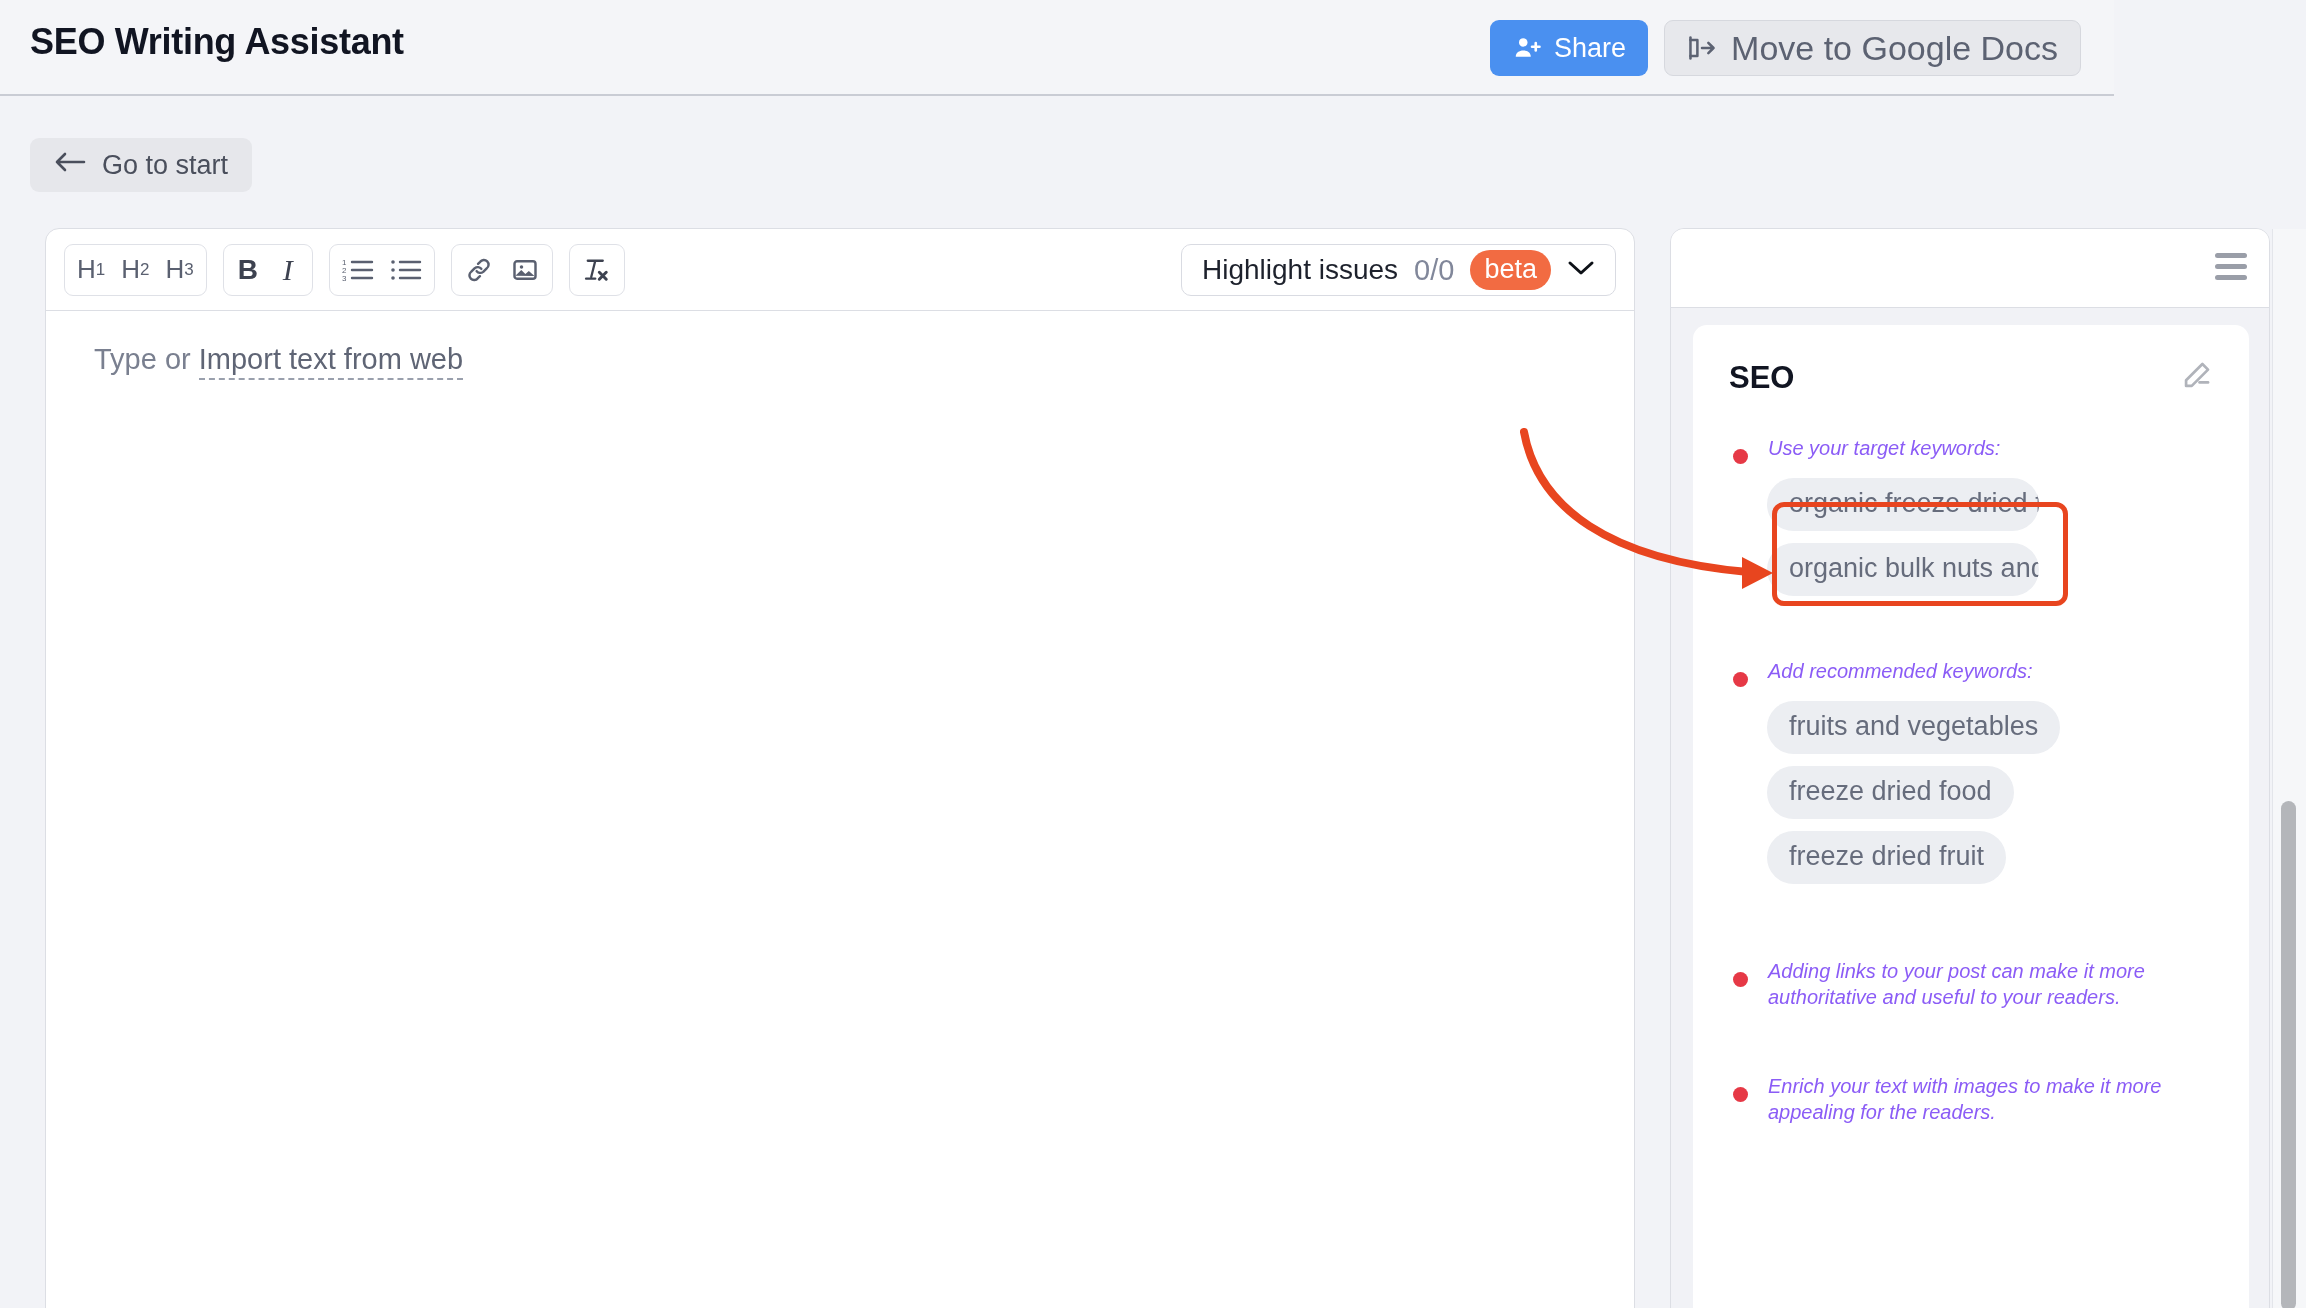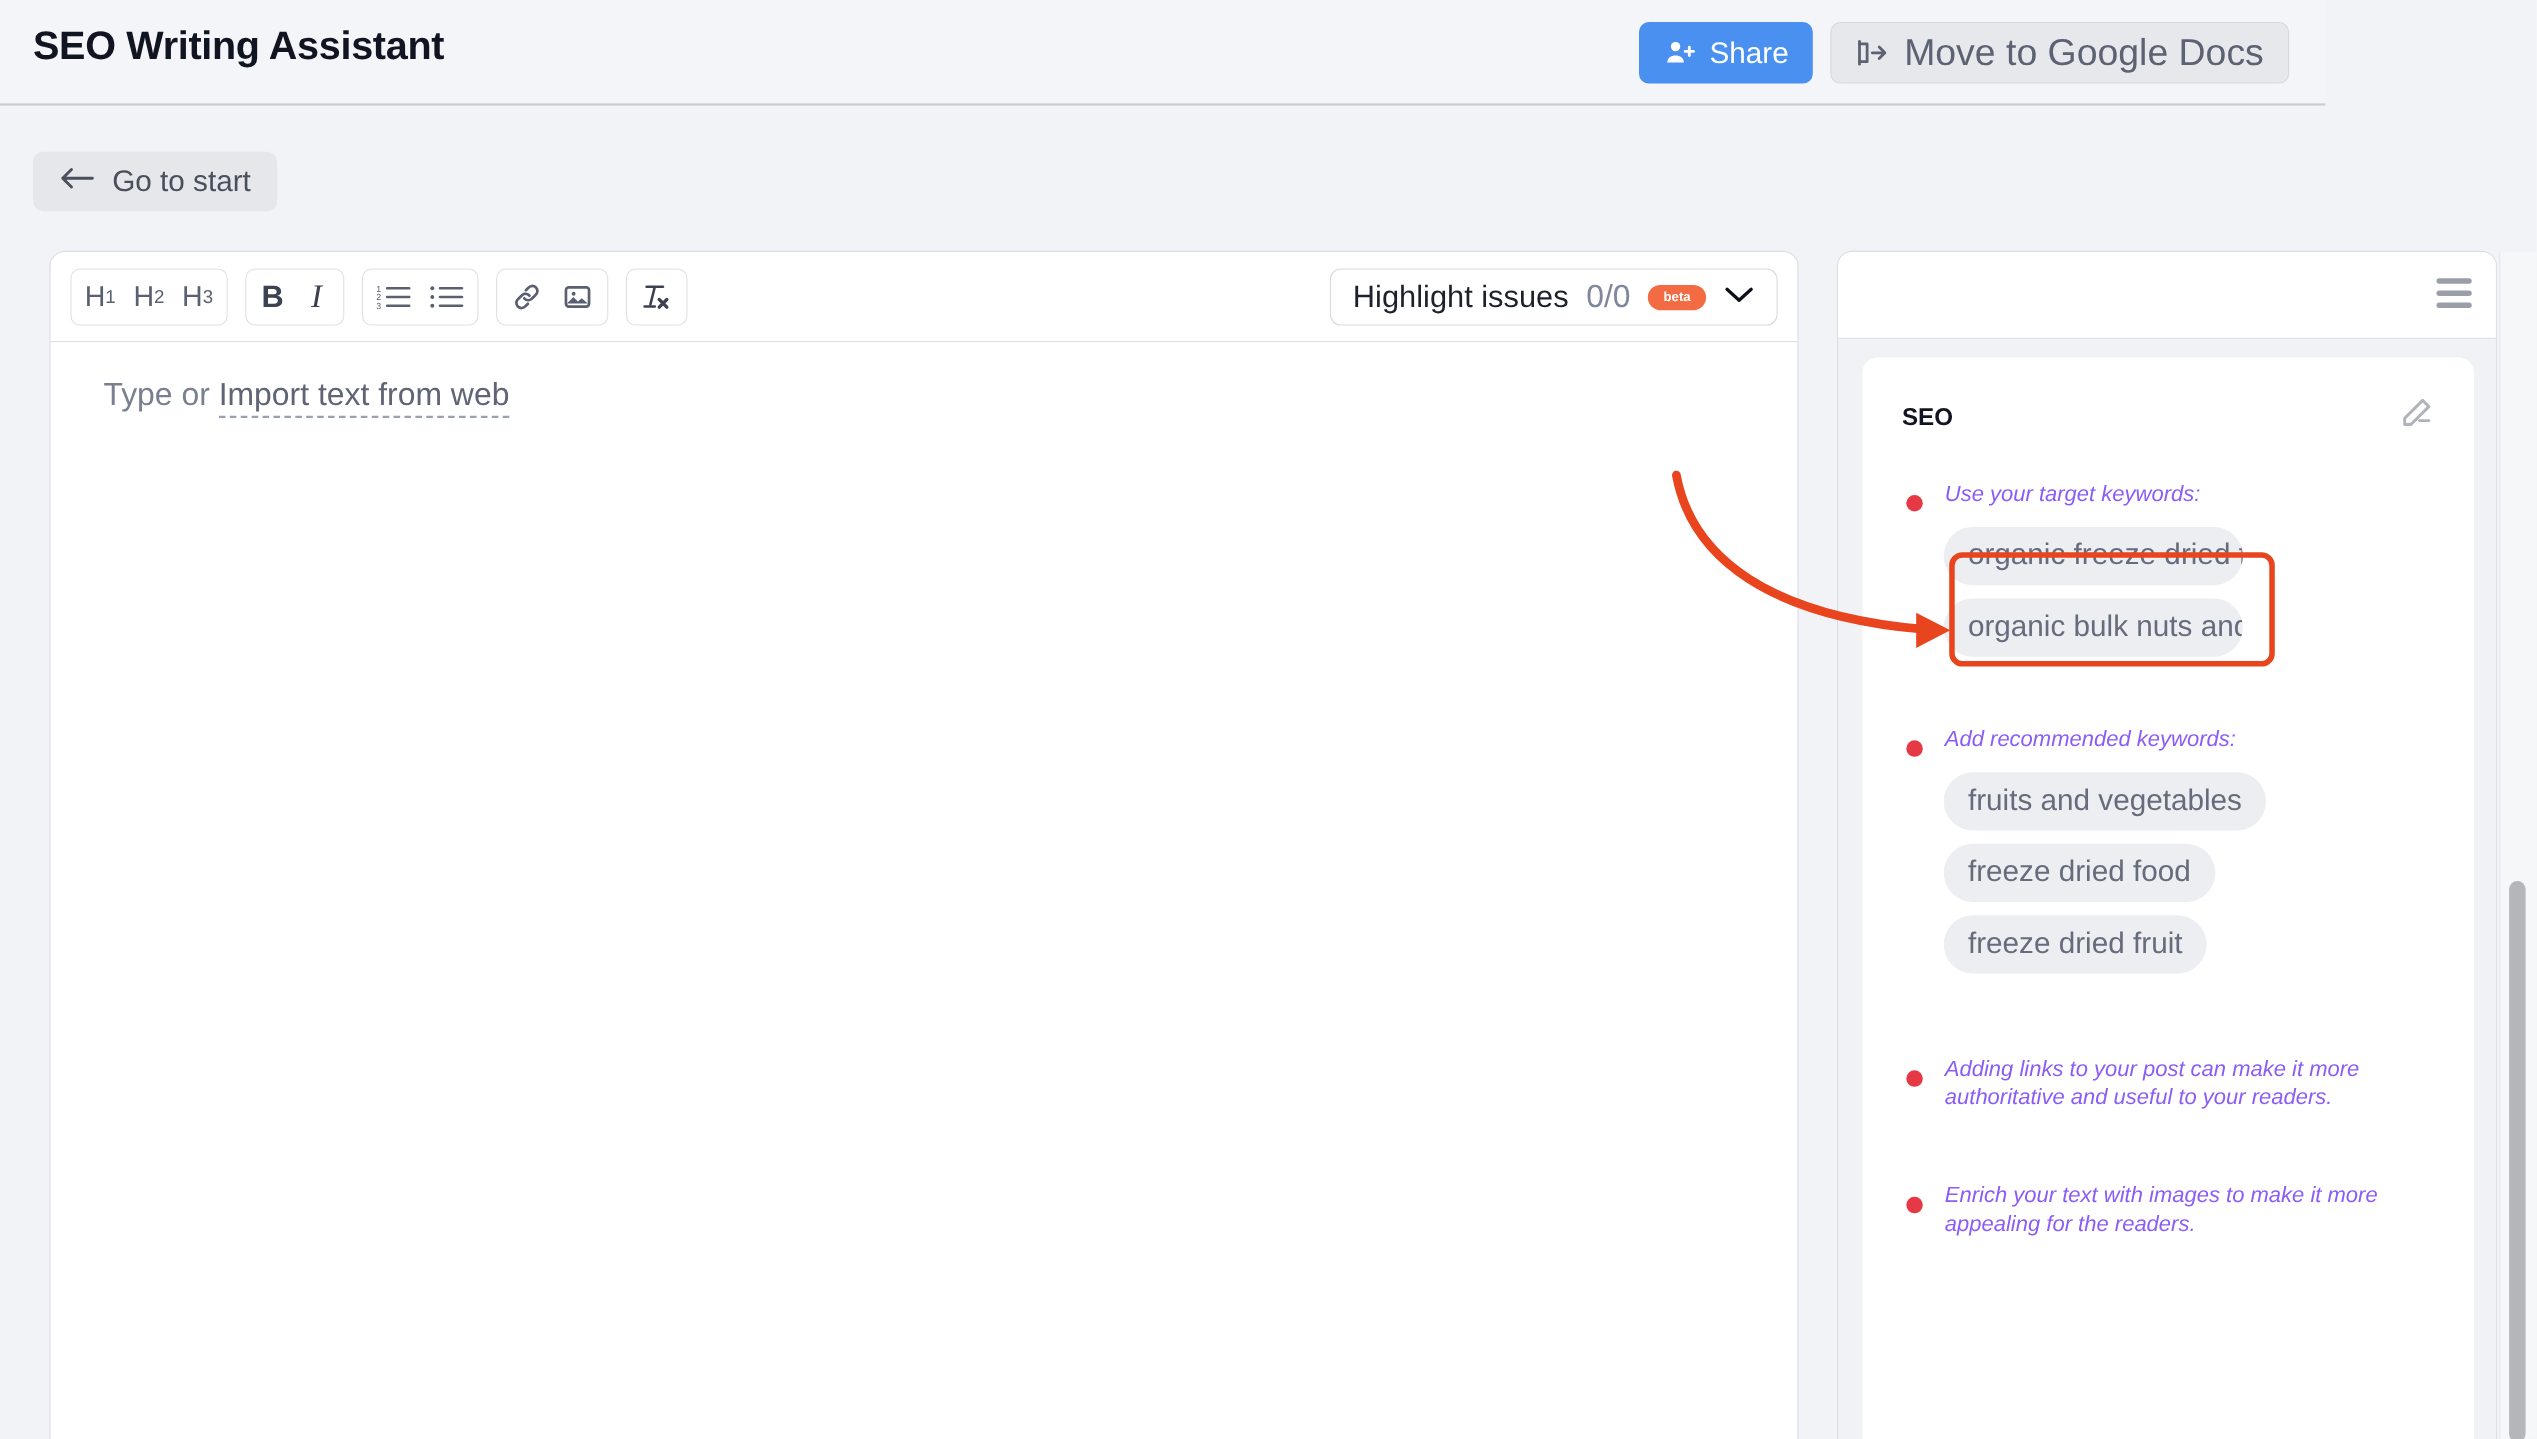--- a/index.html
+++ b/index.html
@@ -96,21 +96,21 @@
     display: flex; align-items: center; gap: 16px;
     border: 1px solid #d9dbe2; border-radius: 10px;
     height: 52px; padding: 0 20px;
     background: #fff; cursor: pointer;
   }
   .hi-label { font-size: 28px; color: #1d212c; }
   .hi-count { font-size: 29px; color: #81879a; }
   .badge-beta {
     background: #f26b42; color: #ffffff;
     border-radius: 999px; padding: 4px 14px 5px;
-    font-size: 12px; font-weight: bold;
+    font-size: 27px; font-weight: normal;
   }
   .chev { color:#0d1117; }
 
   .editor-body { padding: 32px 0 0 48px; }
   .placeholder { font-size: 29px; color: #7a8090; }
   .import-link {
     color: #5f6575;
     border-bottom: 2px dashed #9aa0ad;
     padding-bottom: 3px;
     cursor: pointer;
@@ -142,21 +142,21 @@
     position: absolute; left: 22px; top: 96px;
     width: 556px; height: 1060px;
     background: #ffffff;
     border-radius: 14px;
     padding: 34px 36px 0 36px;
   }
   .seo-card-head {
     display: flex; align-items: center; justify-content: space-between;
     margin-bottom: 38px;
   }
-  .seo-card-title { font-size: 22px; font-weight: bold; color: #111522; }
+  .seo-card-title { font-size: 31px; font-weight: bold; color: #111522; }
 
   .tip { display: flex; margin-bottom: 10px; }
   .tip-dot {
     width: 15px; height: 15px; border-radius: 50%;
     background: #e63946; flex: none;
     margin: 14px 20px 0 4px;
   }
   .tip-text { font-size: 20px; color: #8b5cf6; line-height: 1.32; font-style: italic; }
 
   .chips { margin: 14px 0 0 38px; }

